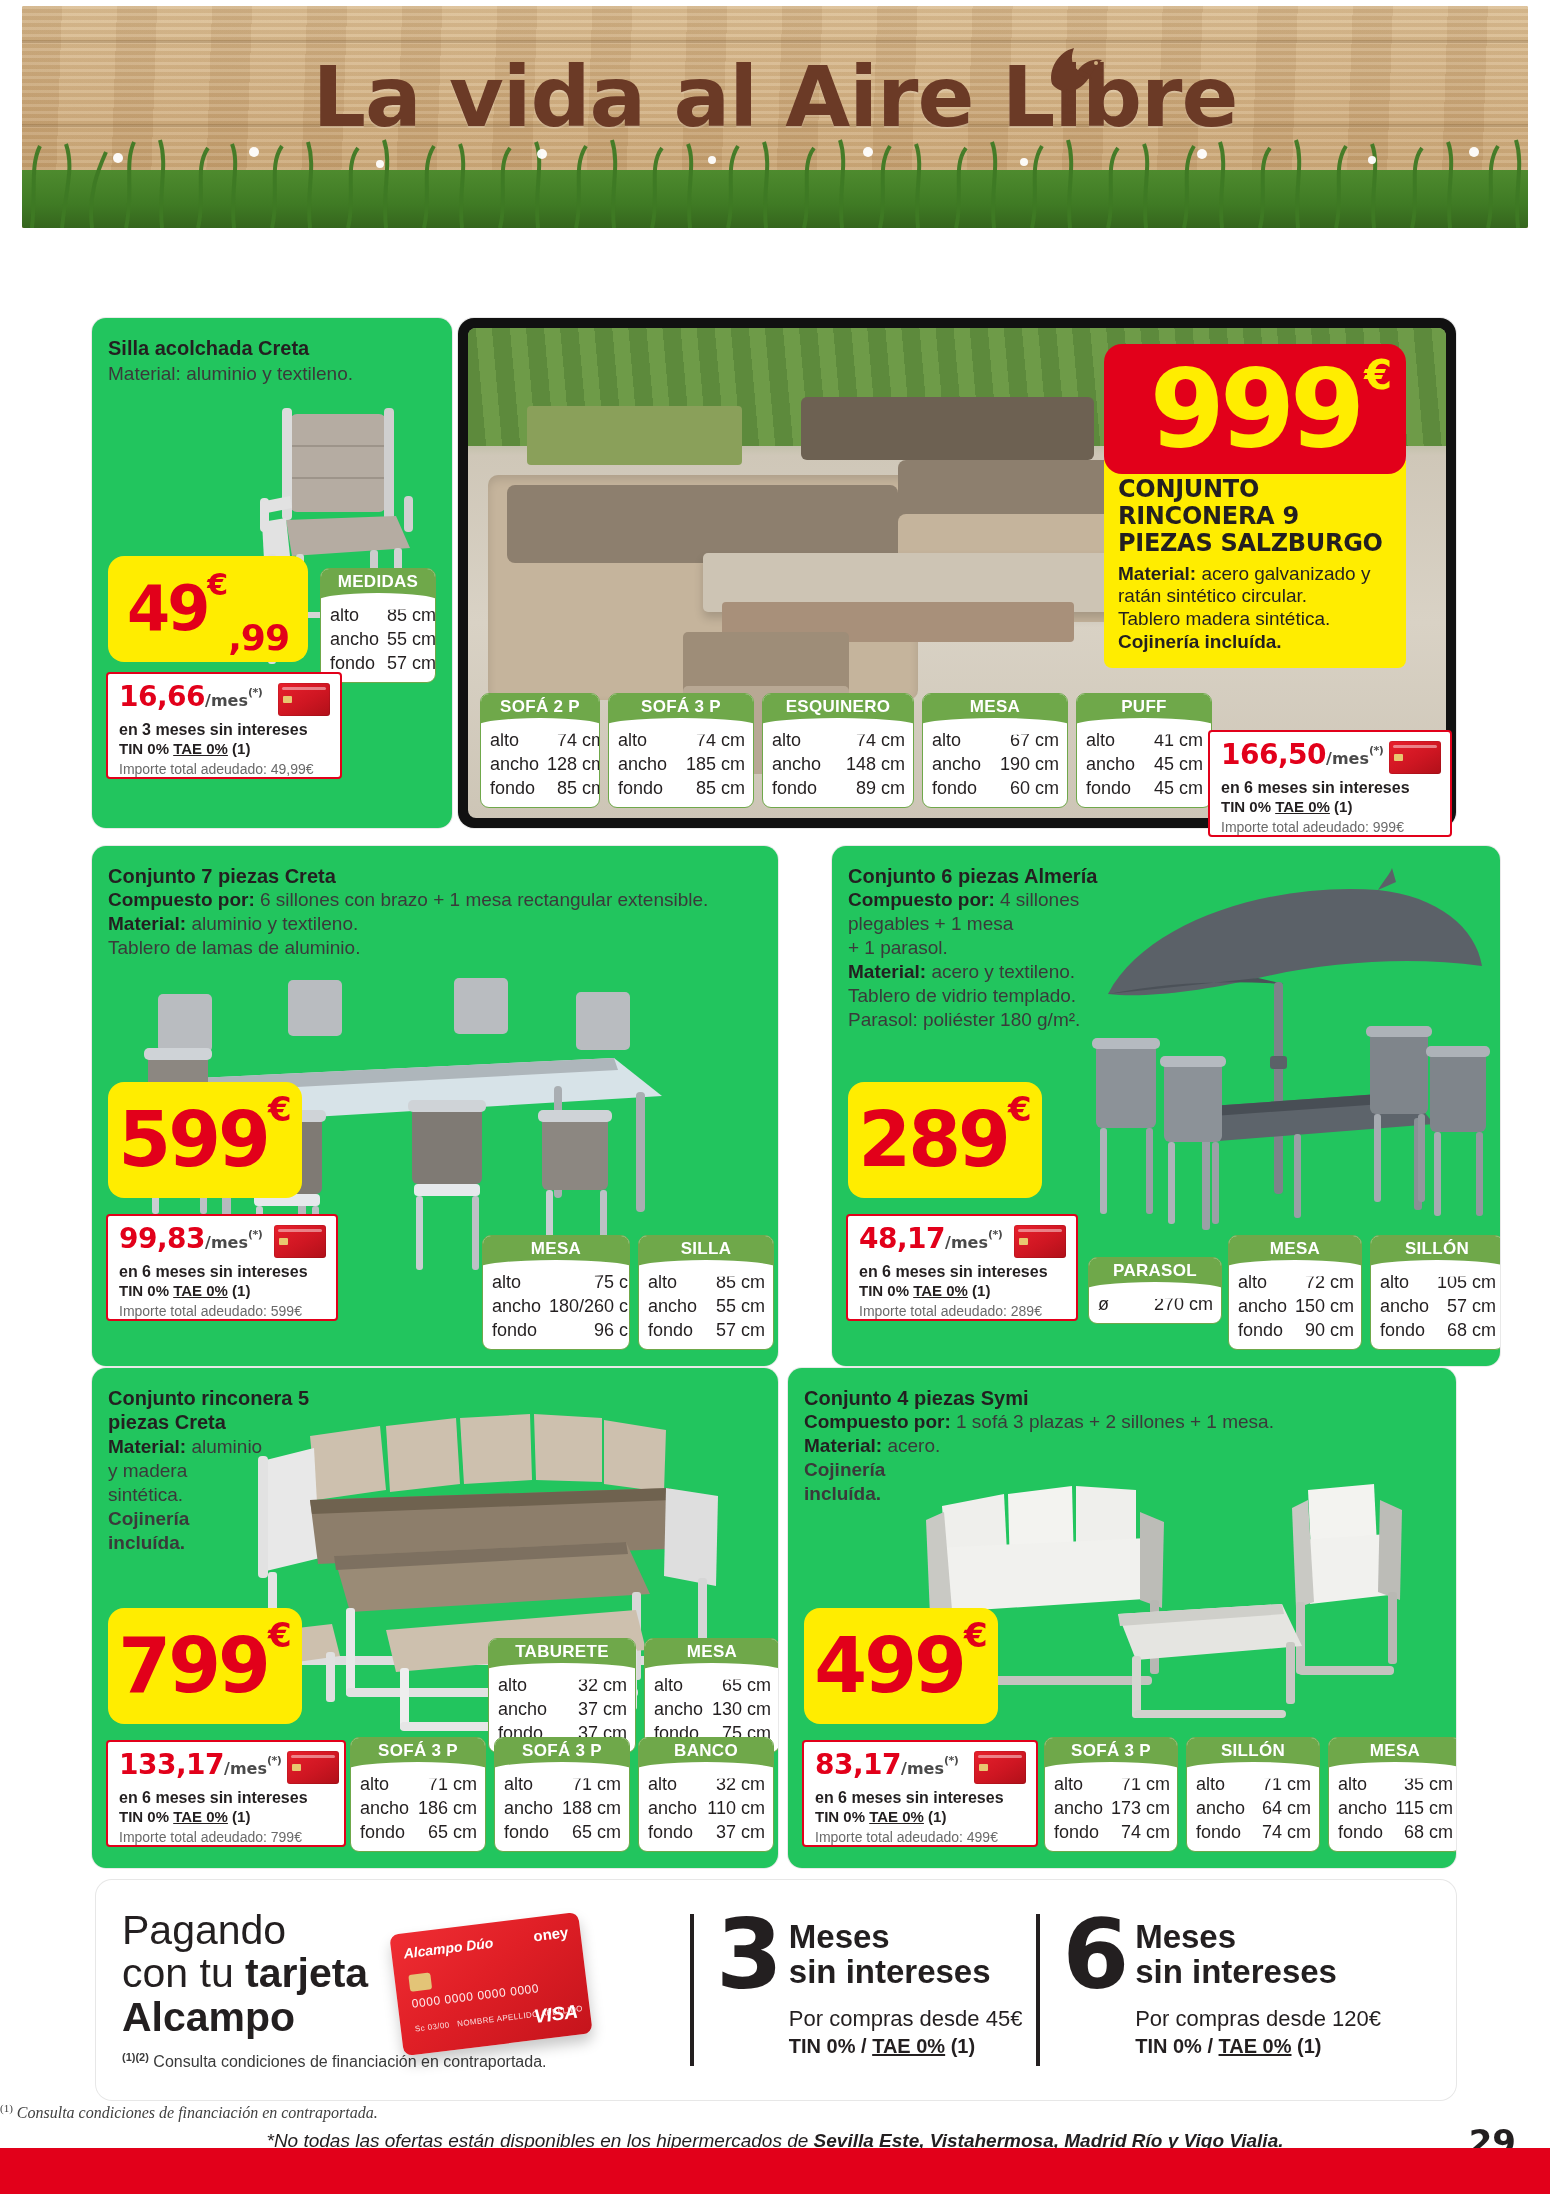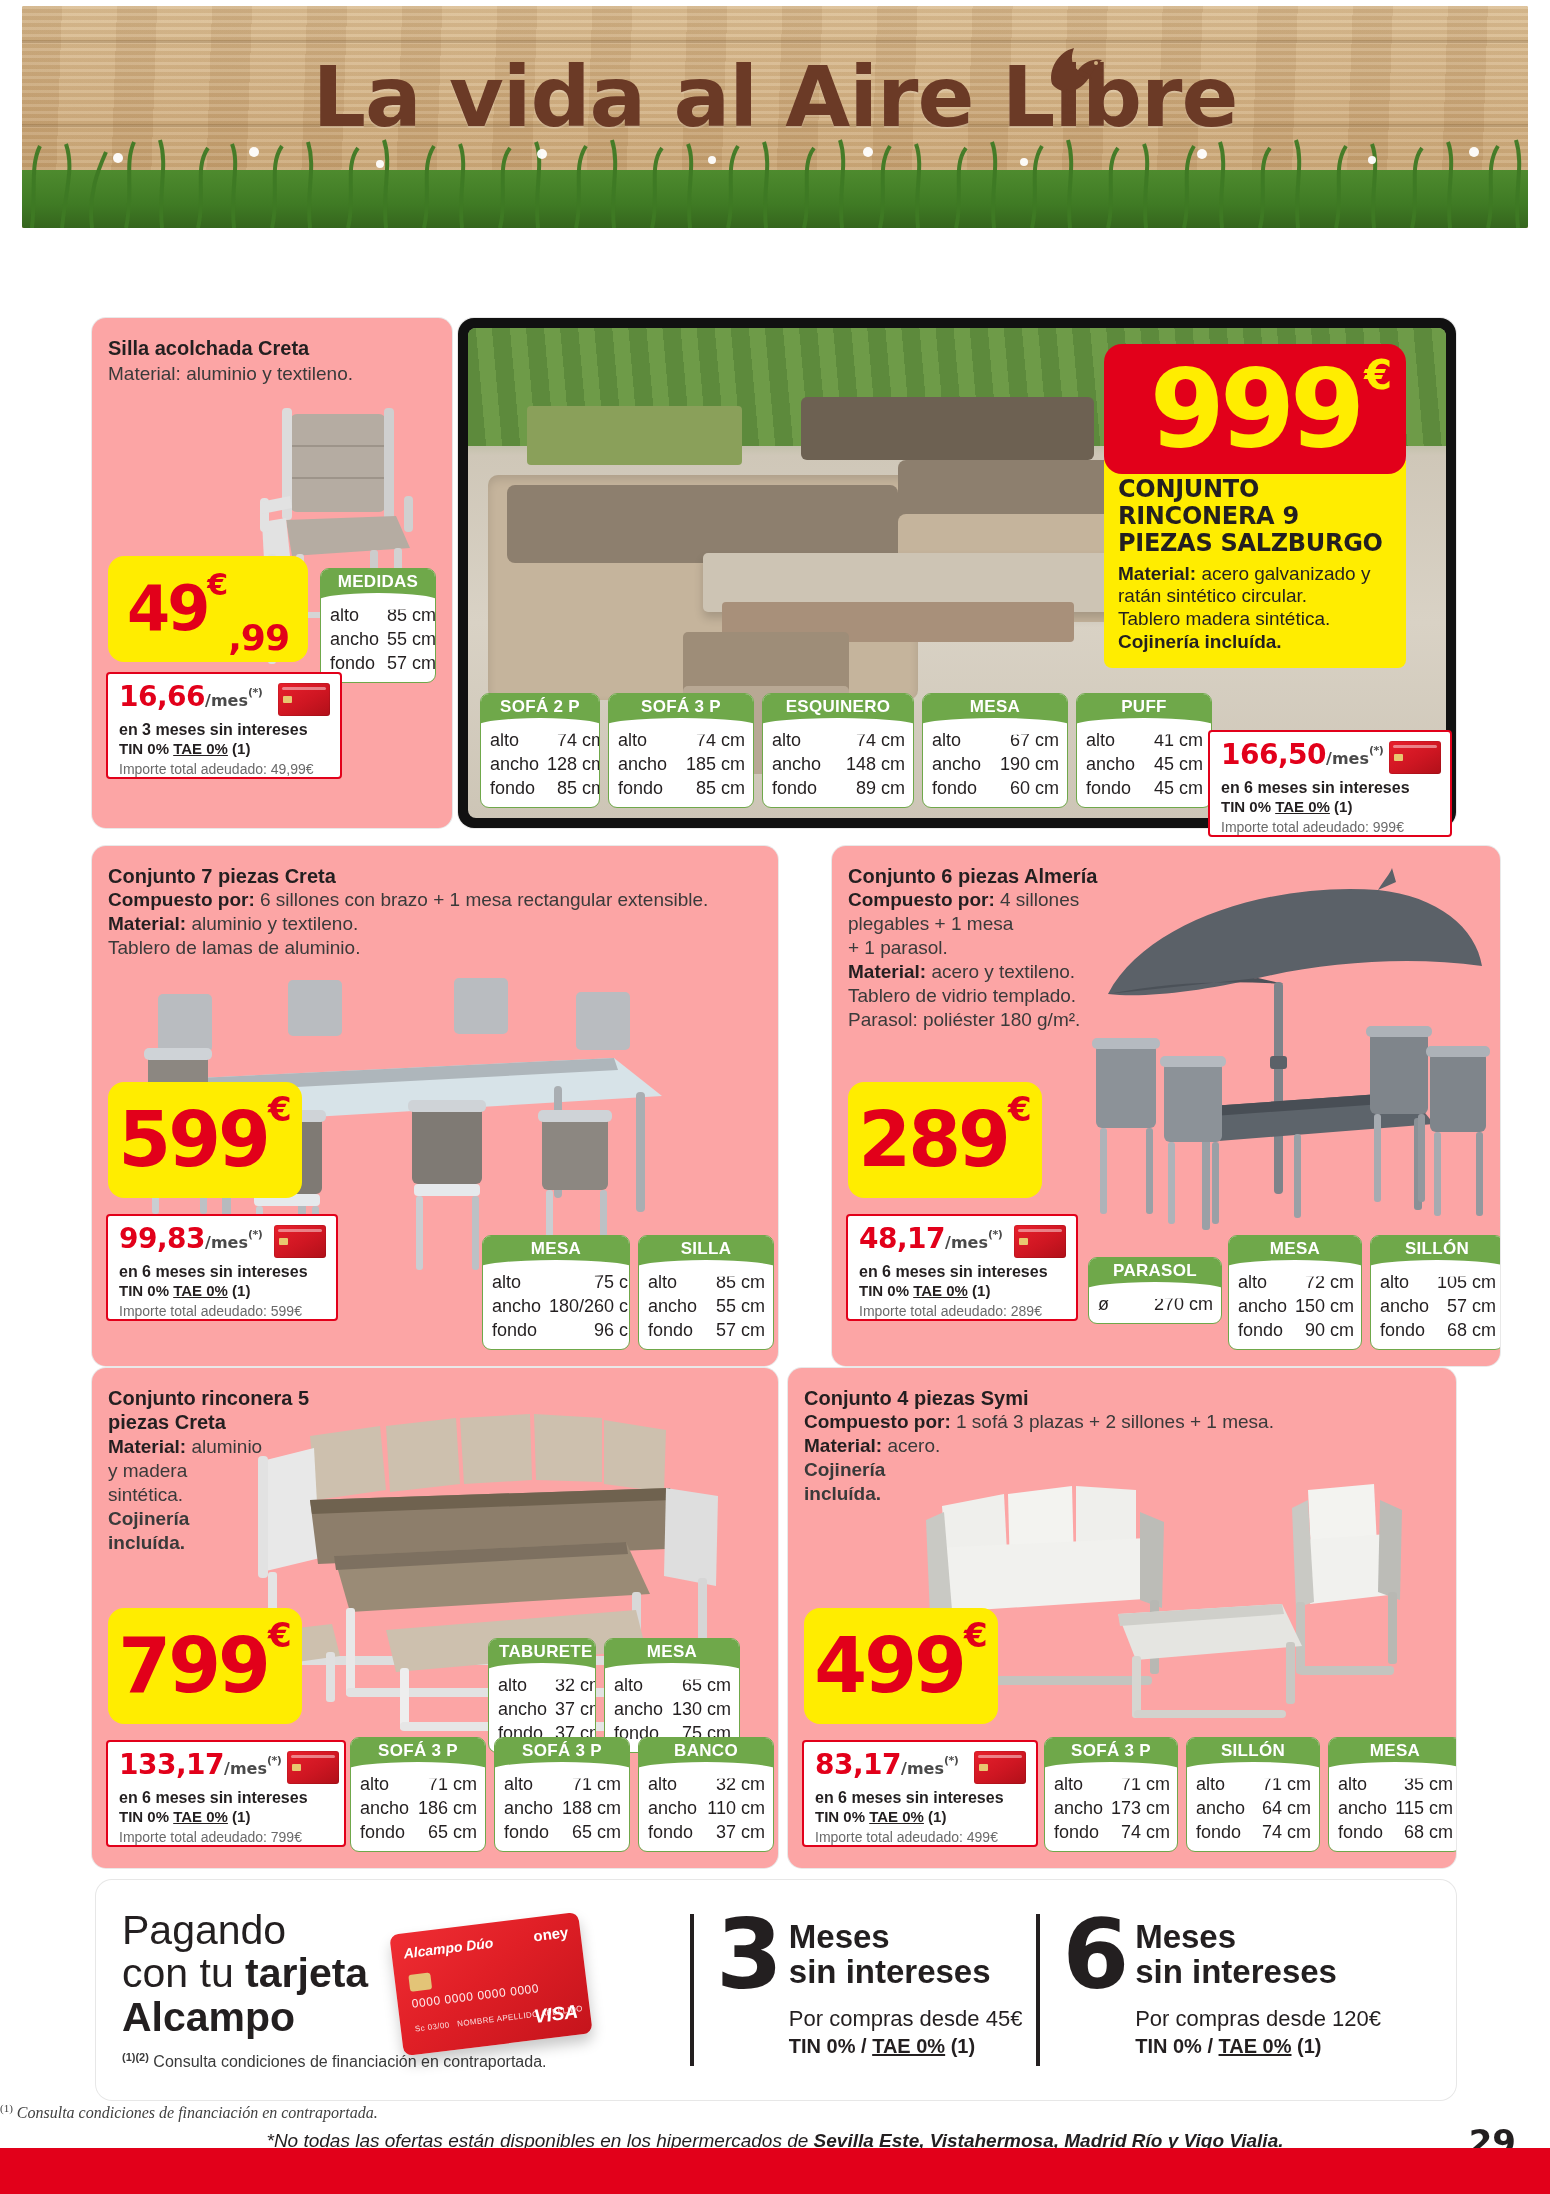--- a/index.html
+++ b/index.html
@@ -48,21 +48,21 @@
     overflow:hidden;
   }
   .grass-base {
     position:absolute; left:0; right:0; bottom:0; height:58px;
     background: linear-gradient(180deg,#4e8b2e 0%, #3f7a24 60%, #35651d 100%);
   }
 
   
   .card {
     position: absolute;
-    background: #fca5a5;
+    background: #22c55e;
     border-radius: 14px;
     box-shadow: 0 0 0 1px #e9e9e9;
     overflow: hidden;
   }
   .ptitle { font-weight: 700; color:#231f20; font-size: 20px; line-height:1.22; }
   .pdesc  { color:#3a3a3a; font-size: 19px; line-height:1.26; }
   .pdesc b { color:#231f20; }
 
   
   .tag-yellow {
@@ -841,21 +841,21 @@
     <div class="l2">en 6 meses sin intereses</div>
     <div class="l3">
       <span>TIN 0%</span>
       <u>TAE 0%</u>
       <span>(1)</span>
     </div>
     <div class="l4">Importe total adeudado: 799€</div>
   </div>
 
   <div style="position:absolute;left:396px;top:270px;display:flex;gap:8px">
-    <div class="meas" style="width:108px">
+    <div class="meas" style="width:148px">
       <div class="hd">TABURETE</div>
       <div class="bd">
           <table>
         <tbody>
               <tr>
                 <td class="k">alto</td>
                 <td class="v">32 cm</td>
               </tr>
         <tr>
                 <td class="k">ancho</td>

